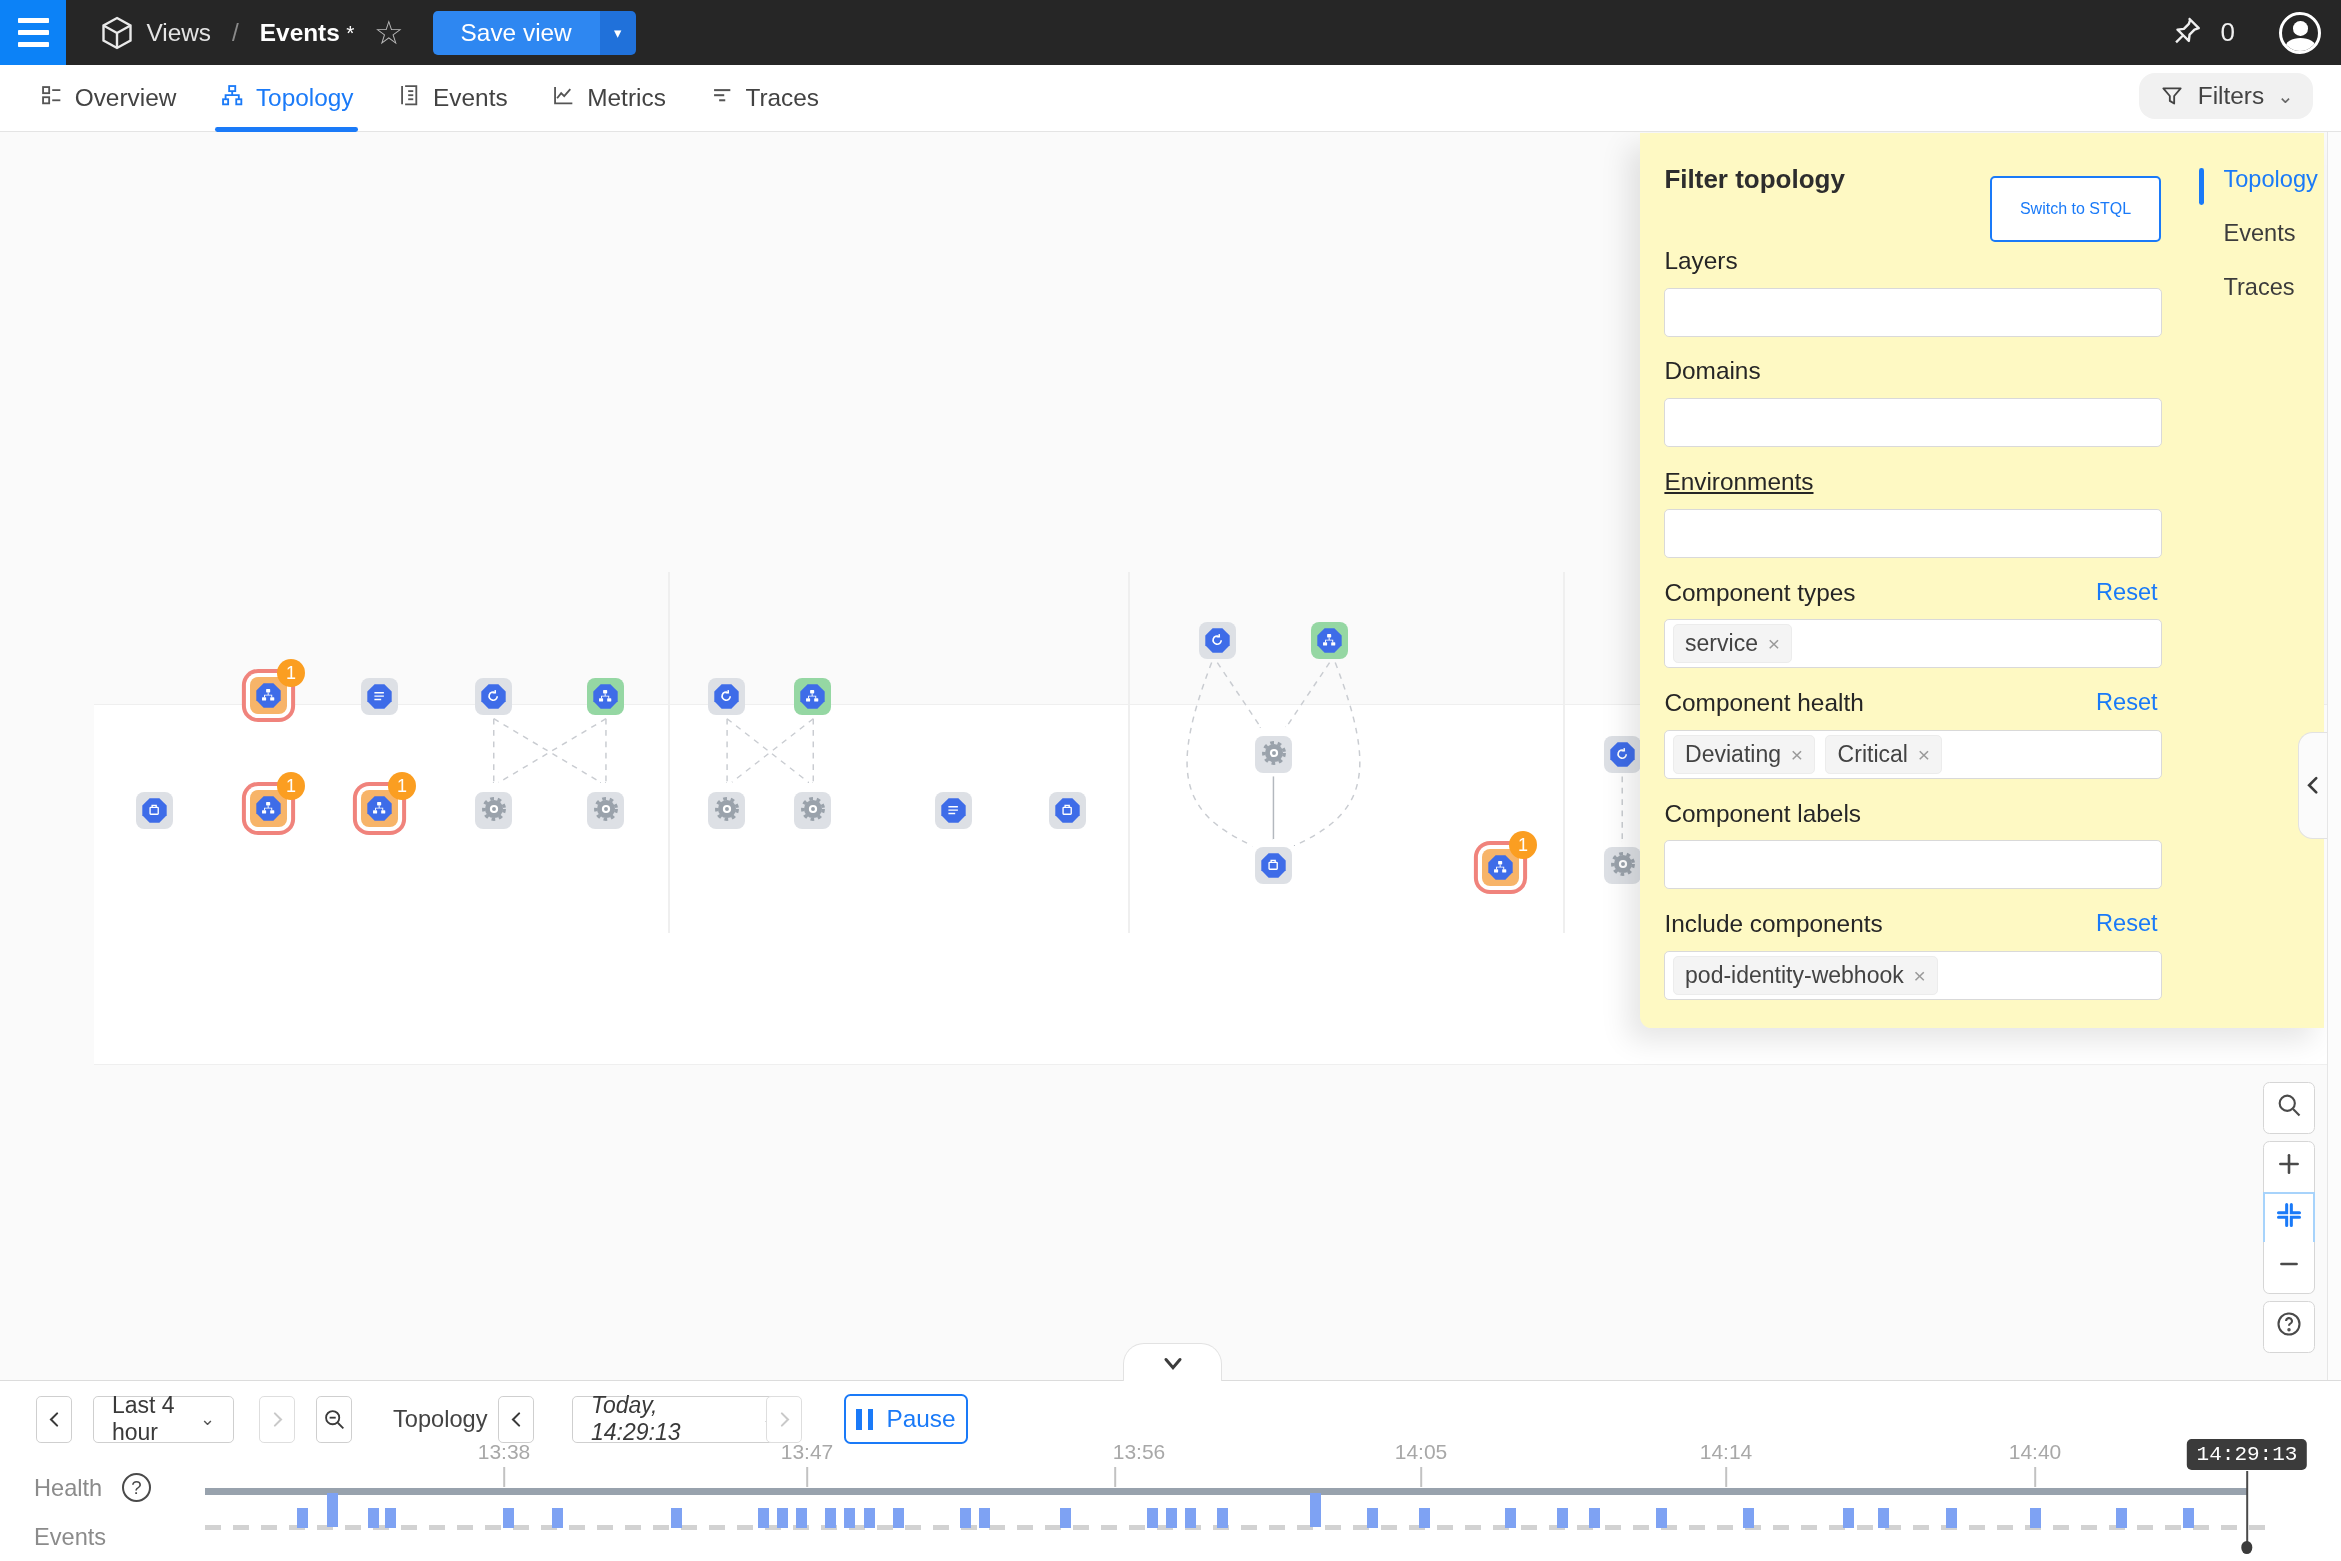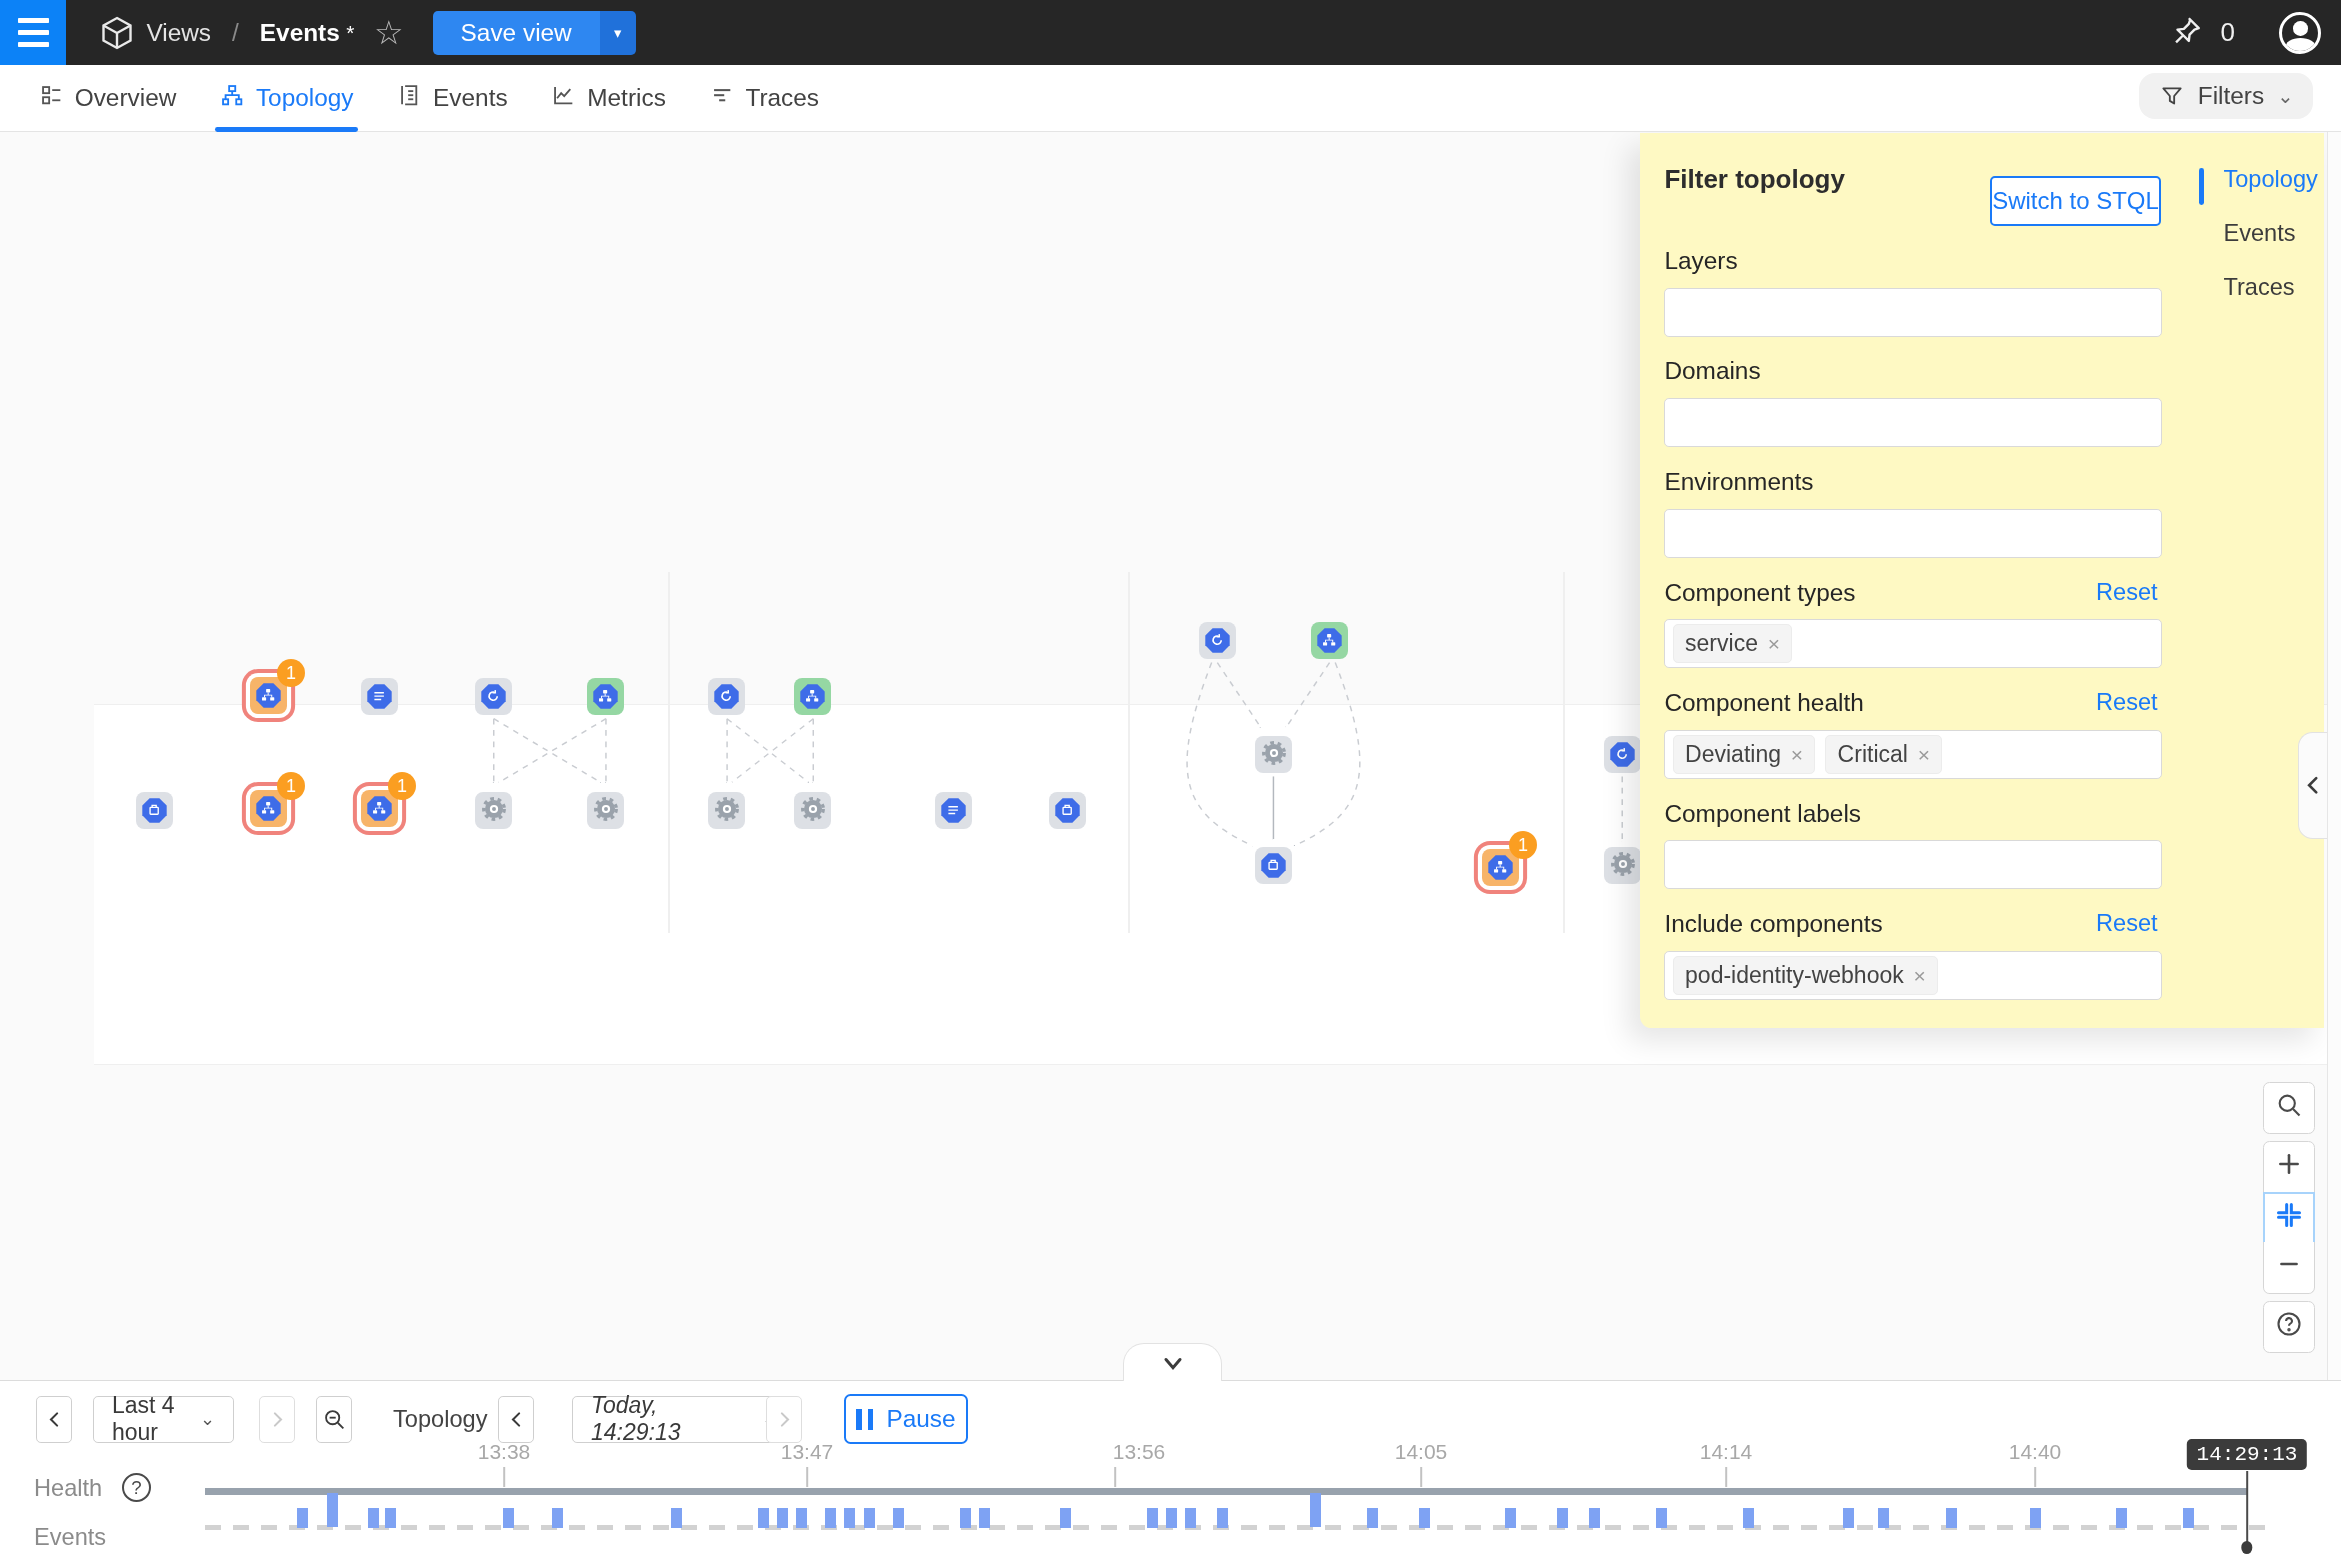--- a/index.html
+++ b/index.html
@@ -52,21 +52,21 @@
   .zbtn.single { border-radius:6.5px; }
   .zbtn.top { border-radius:6.5px 6.5px 0 0; }
   .zbtn.mid { border-top:none; }
   .zbtn.bot { border-radius:0 0 6.5px 6.5px; border-top:none; }
   .zbtn.activefit { border:2.4px solid #a7d3fb; color:#1a7af8; }
   .rail { position:absolute; left:2327px; top:132px; width:15.5px; height:1248px; background:#fcfcfc; border-left:1.6px solid #e6e6e6; z-index:21; }
 
   
   .panel { position:absolute; left:1640px; top:133px; width:684px; height:895px; background:#fef9c3; z-index:20; border-radius:0 0 0 11.4px; box-shadow:-11.4px 13px 29px rgba(0,0,0,0.10); }
   .panel-head { position:absolute; left:24.4px; top:31px; font-size:26px; font-weight:bold; color:#2d2d2d; }
-  .stql-btn { position:absolute; left:350px; top:43px; width:171px; height:50px; border:2.4px solid #1a7af8; border-radius:4.9px; color:#1a7af8; font-size:24px; display:flex; align-items:center; justify-content:center; cursor:pointer; background:#fff; }
+  .stql-btn { position:absolute; left:350px; top:43px; width:171px; height:66px; border:2.4px solid #1a7af8; border-radius:4.9px; color:#1a7af8; font-size:16px; display:flex; align-items:center; justify-content:center; cursor:pointer; background:#fff; }
   .pnav { position:absolute; left:559px; top:33px; width:122px; }
   .pnav-bar { position:absolute; left:0; top:2.4px; width:4.9px; height:37px; background:#1a7af8; border-radius:2.4px; }
   .pnav-item { font-size:23.6px; color:#3c3c3c; margin-bottom:27px; padding-left:24.4px; cursor:pointer; }
   .pnav-item.active { color:#1a7af8; }
   .sect-label { position:absolute; left:24.4px; font-size:24.4px; color:#262626; }
   .reset { position:absolute; left:456px; font-size:23.6px; color:#1a7af8; cursor:pointer; }
   .finput { position:absolute; left:23.6px; width:498px; height:49px; border:1.6px solid #d9d9d9; border-radius:4.9px; background:#fff; display:flex; align-items:center; padding:0 8.1px; gap:9.8px; cursor:text; }
   .chip { background:#f4f4f4; border:1.6px solid #ececec; border-radius:4.9px; font-size:23px; color:#434343; padding:4.9px 11.4px; display:flex; align-items:center; gap:9.8px; white-space:nowrap; }
   .chip .x { color:#9a9a9a; font-size:21px; cursor:pointer; }
   .phandle { position:absolute; left:2298px; top:732px; width:29px; height:107px; background:#fbfbfb; border:1.6px solid #e2e2e2; border-right:none; border-radius:14.6px 0 0 14.6px; display:flex; align-items:center; justify-content:center; color:#3c3c3c; z-index:23; cursor:pointer; }
@@ -457,21 +457,21 @@
       <div class="pnav-bar"></div>
       <div class="pnav-item active">Topology</div>
       <div class="pnav-item">Events</div>
       <div class="pnav-item">Traces</div>
     </div>
   <div id="psections">
       <div class="sect-label" style="top: 114px;">Layers</div>
       <div class="finput" style="top: 155px;"></div>
       <div class="sect-label" style="top: 224px;">Domains</div>
       <div class="finput" style="top: 265px;"></div>
-      <div class="sect-label" style="top: 335px;">Environments</div>
+      <div class="sect-label" style="top: 335px; text-decoration: underline;">Environments</div>
       <div class="finput" style="top: 376px;"></div>
       <div class="sect-label" style="top: 446px;">Component types</div>
       <div class="reset" style="top: 446px;">Reset</div>
       <div class="finput" style="top: 486px;">
         <span class="chip">service <span class="x">×</span></span>
       </div>
       <div class="sect-label" style="top: 556px;">Component health</div>
       <div class="reset" style="top: 556px;">Reset</div>
       <div class="finput" style="top: 597px;">
         <span class="chip">Deviating <span class="x">×</span></span>

